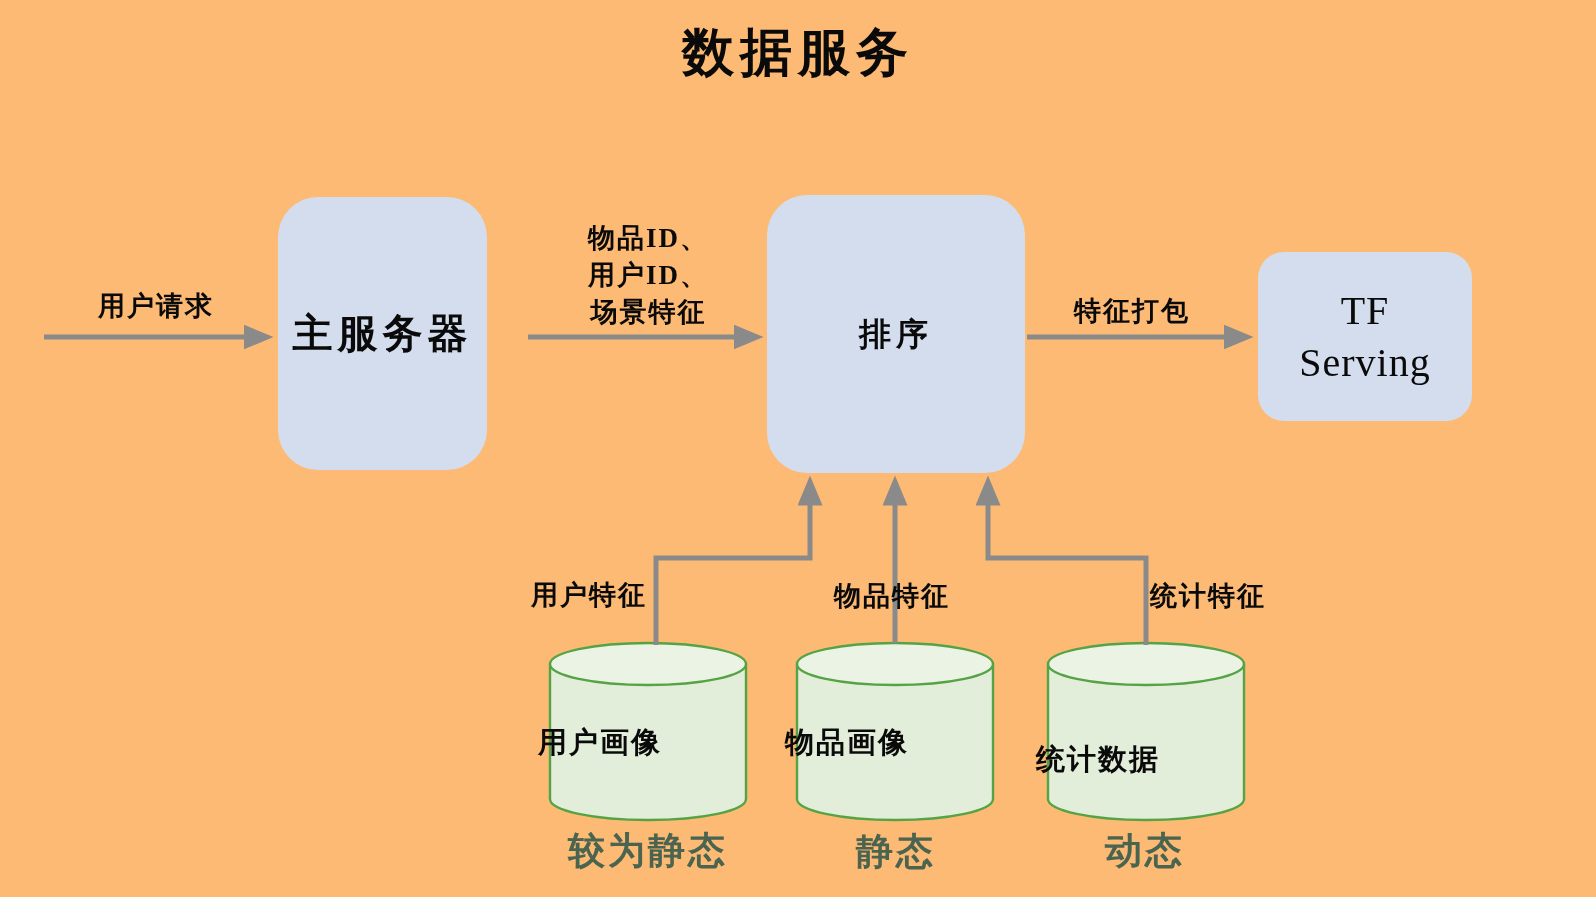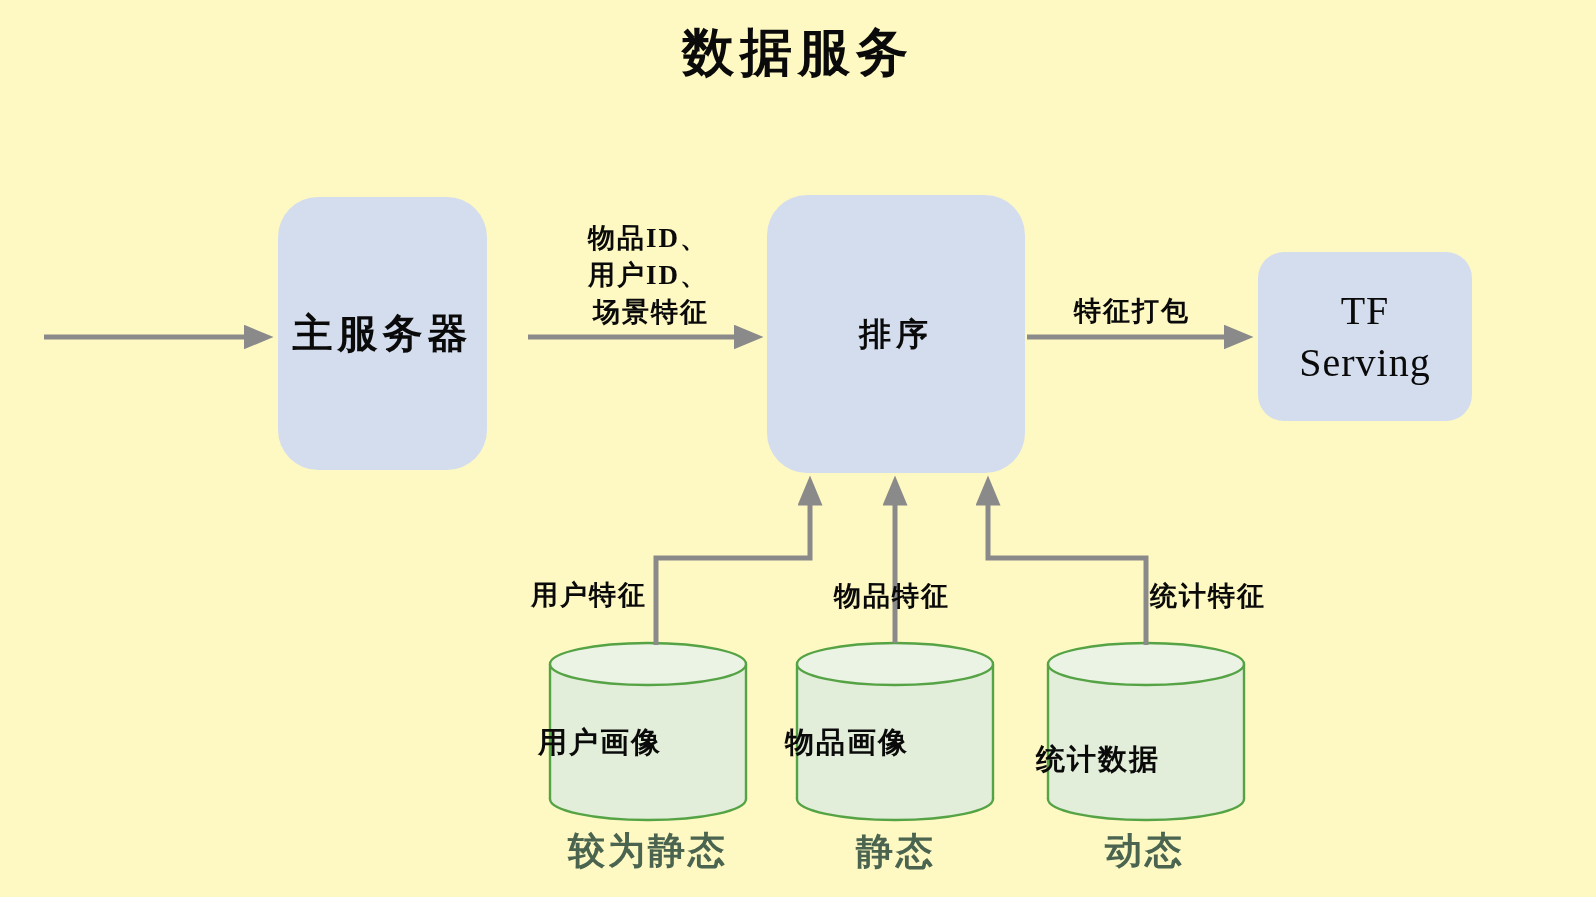--- a/index.html
+++ b/index.html
@@ -5,21 +5,21 @@
   html, body {
     margin: 0;
     padding: 0;
     background: #ffffff;
     font-family: "Liberation Serif", "DejaVu Serif", serif;
   }
   .canvas {
     position: relative;
     width: 1596px;
     height: 897px;
-    background: #fef9c3;
+    background: #fdba74;
     overflow: hidden;
     color: #111111;
   }
   .layer {
     position: absolute;
     left: 0;
     top: 0;
   }
   .abs { position: absolute; }
 
@@ -53,21 +53,21 @@
 
   .edge-label {
     font-size: 27px;
     font-weight: 600;
     color: #0a0a0a;
     letter-spacing: 2px;
     white-space: nowrap;
   }
   .edge-label.centered { text-align: center; width: 220px; }
   .lbl-user-request { left: 46px;   top: 288px; }
-  .lbl-ids          { left: 588px;  top: 220px; text-align: right; line-height: 37px; }
+  .lbl-ids          { left: 588px;  top: 220px; text-align: center; line-height: 37px; }
   .lbl-feature-pack { left: 1022px; top: 293px; }
   .lbl-user-feat    { left: 479px;  top: 577px; }
   .lbl-item-feat    { left: 782px;  top: 578px; }
   .lbl-stat-feat    { left: 1098px; top: 578px; }
 
   .cyl-label {
     width: 220px;
     text-align: left;
     font-size: 29px;
     font-weight: 600;
@@ -142,20 +142,21 @@
 
   <div class="abs node node-rank">
     <div class="node-line">排序</div>
   </div>
 
   <div class="abs node node-tf">
     <div class="node-line">TF</div>
     <div class="node-line">Serving</div>
   </div>
 
+  <div class="abs edge-label centered lbl-user-request">用户请求</div>
 
   <div class="abs edge-label lbl-ids">
     <div>物品ID、</div>
     <div>用户ID、</div>
     <div>场景特征</div>
   </div>
 
   <div class="abs edge-label centered lbl-feature-pack">特征打包</div>
 
   <div class="abs edge-label centered lbl-user-feat">用户特征</div>

